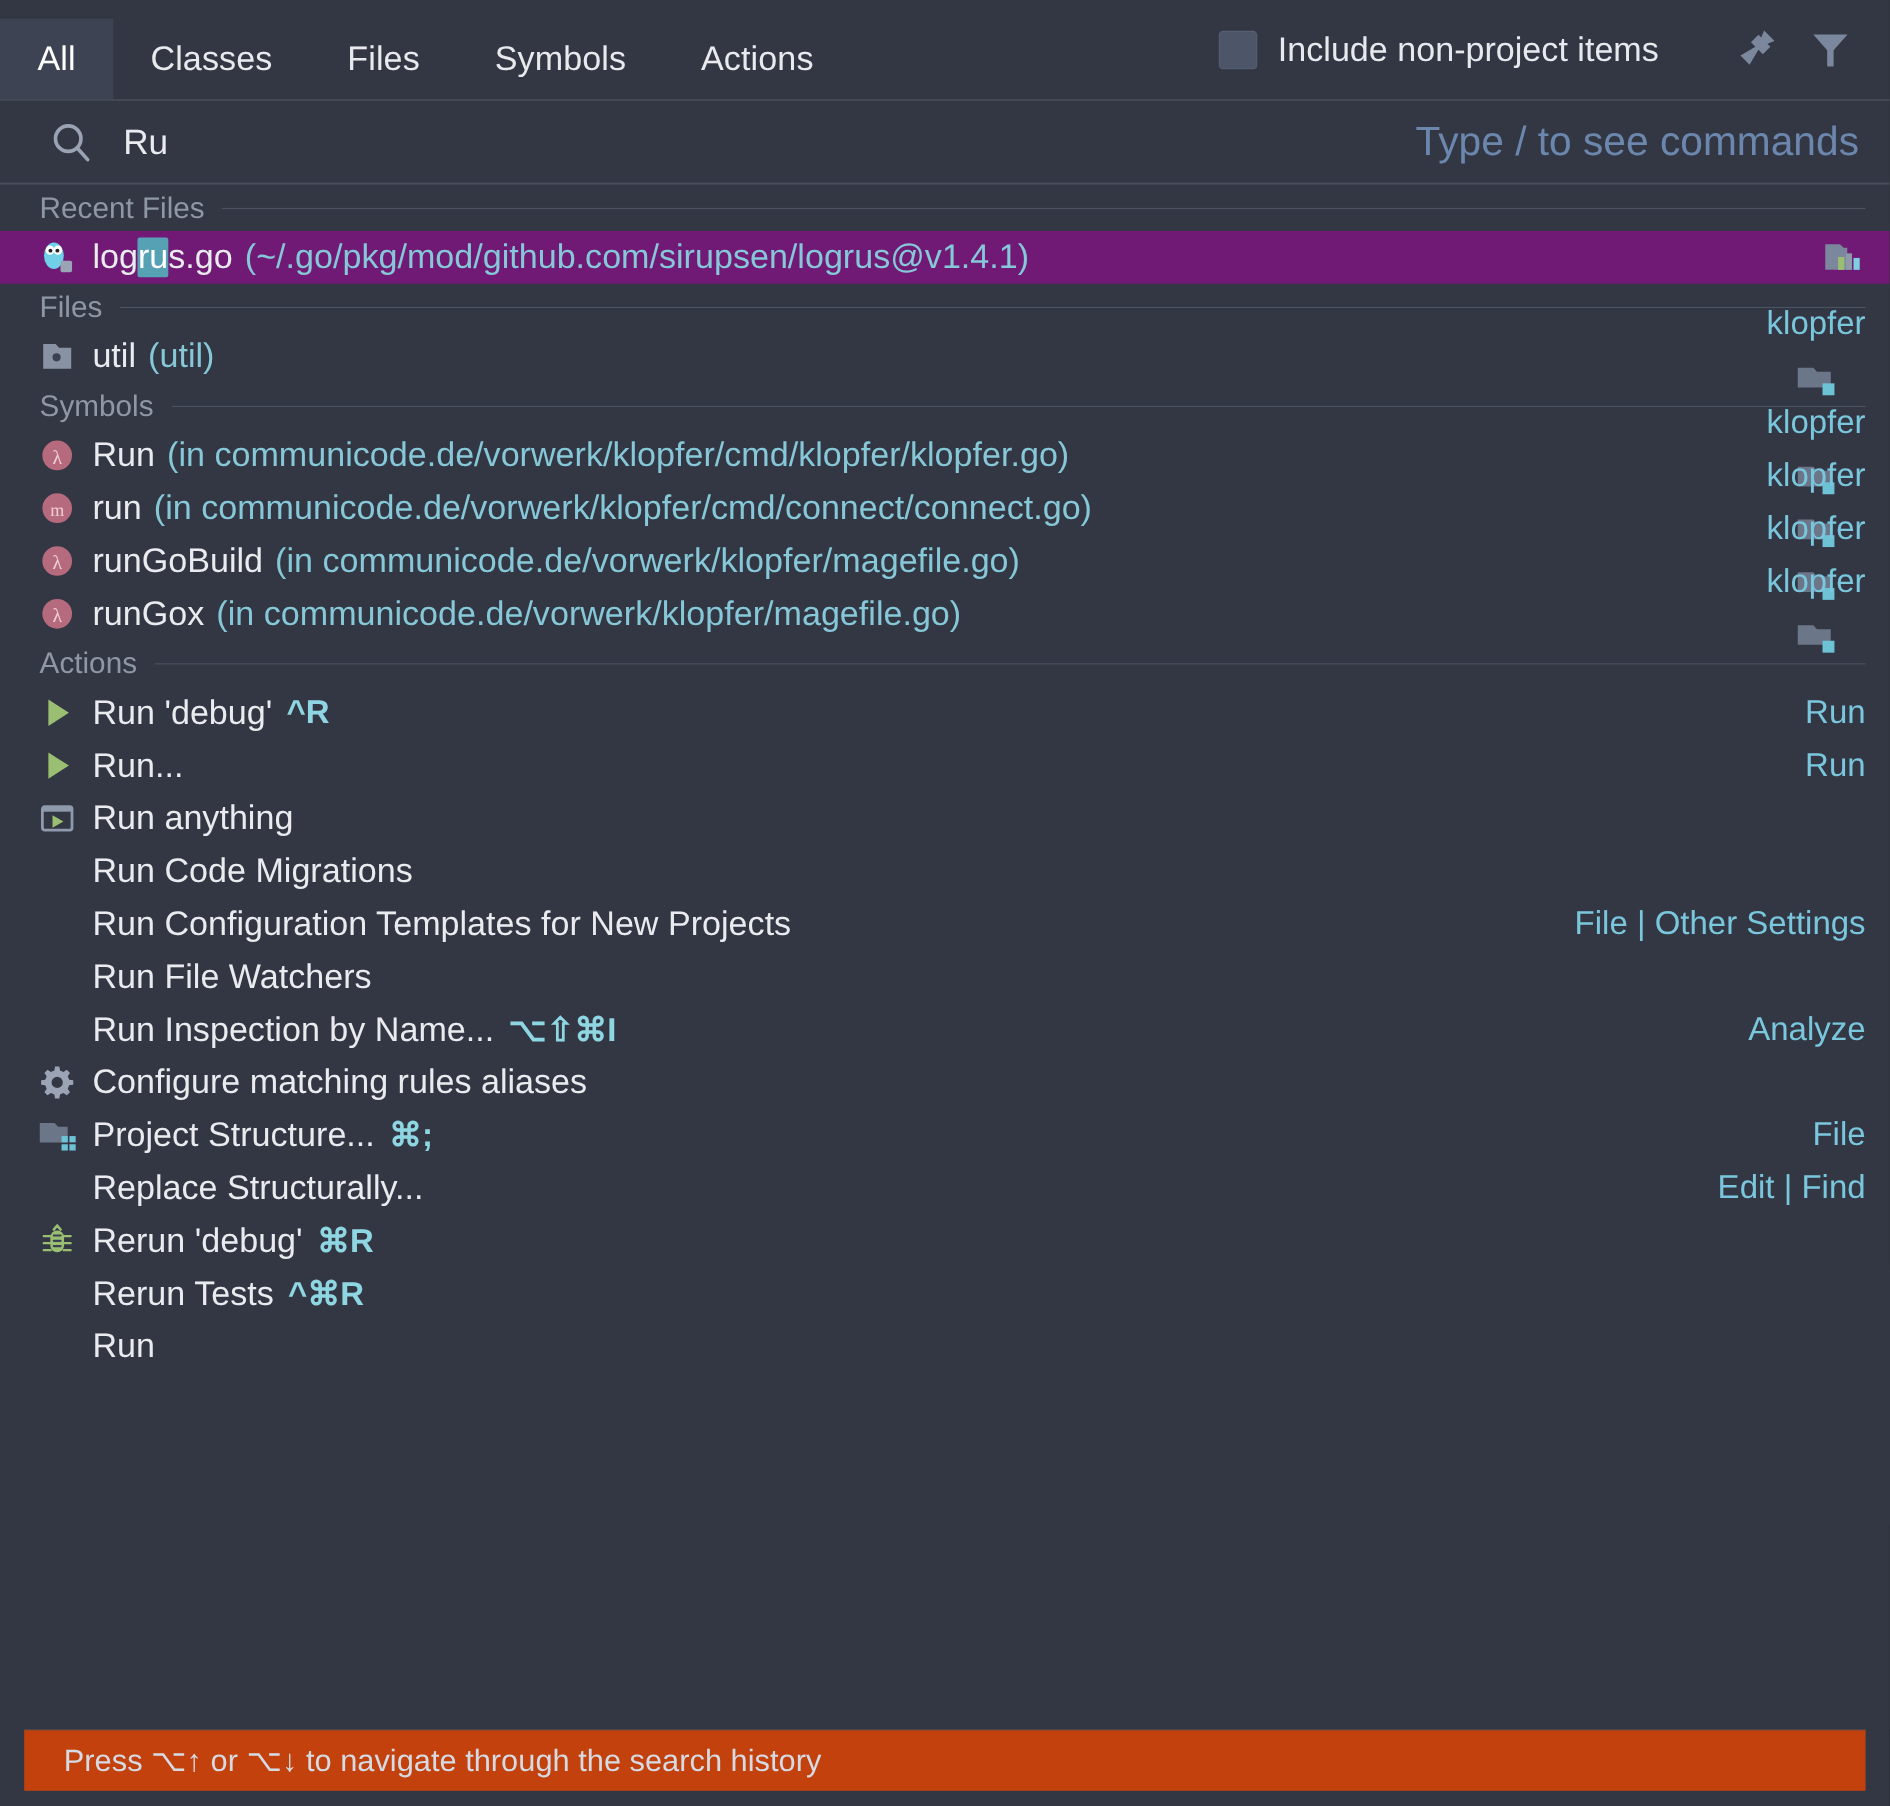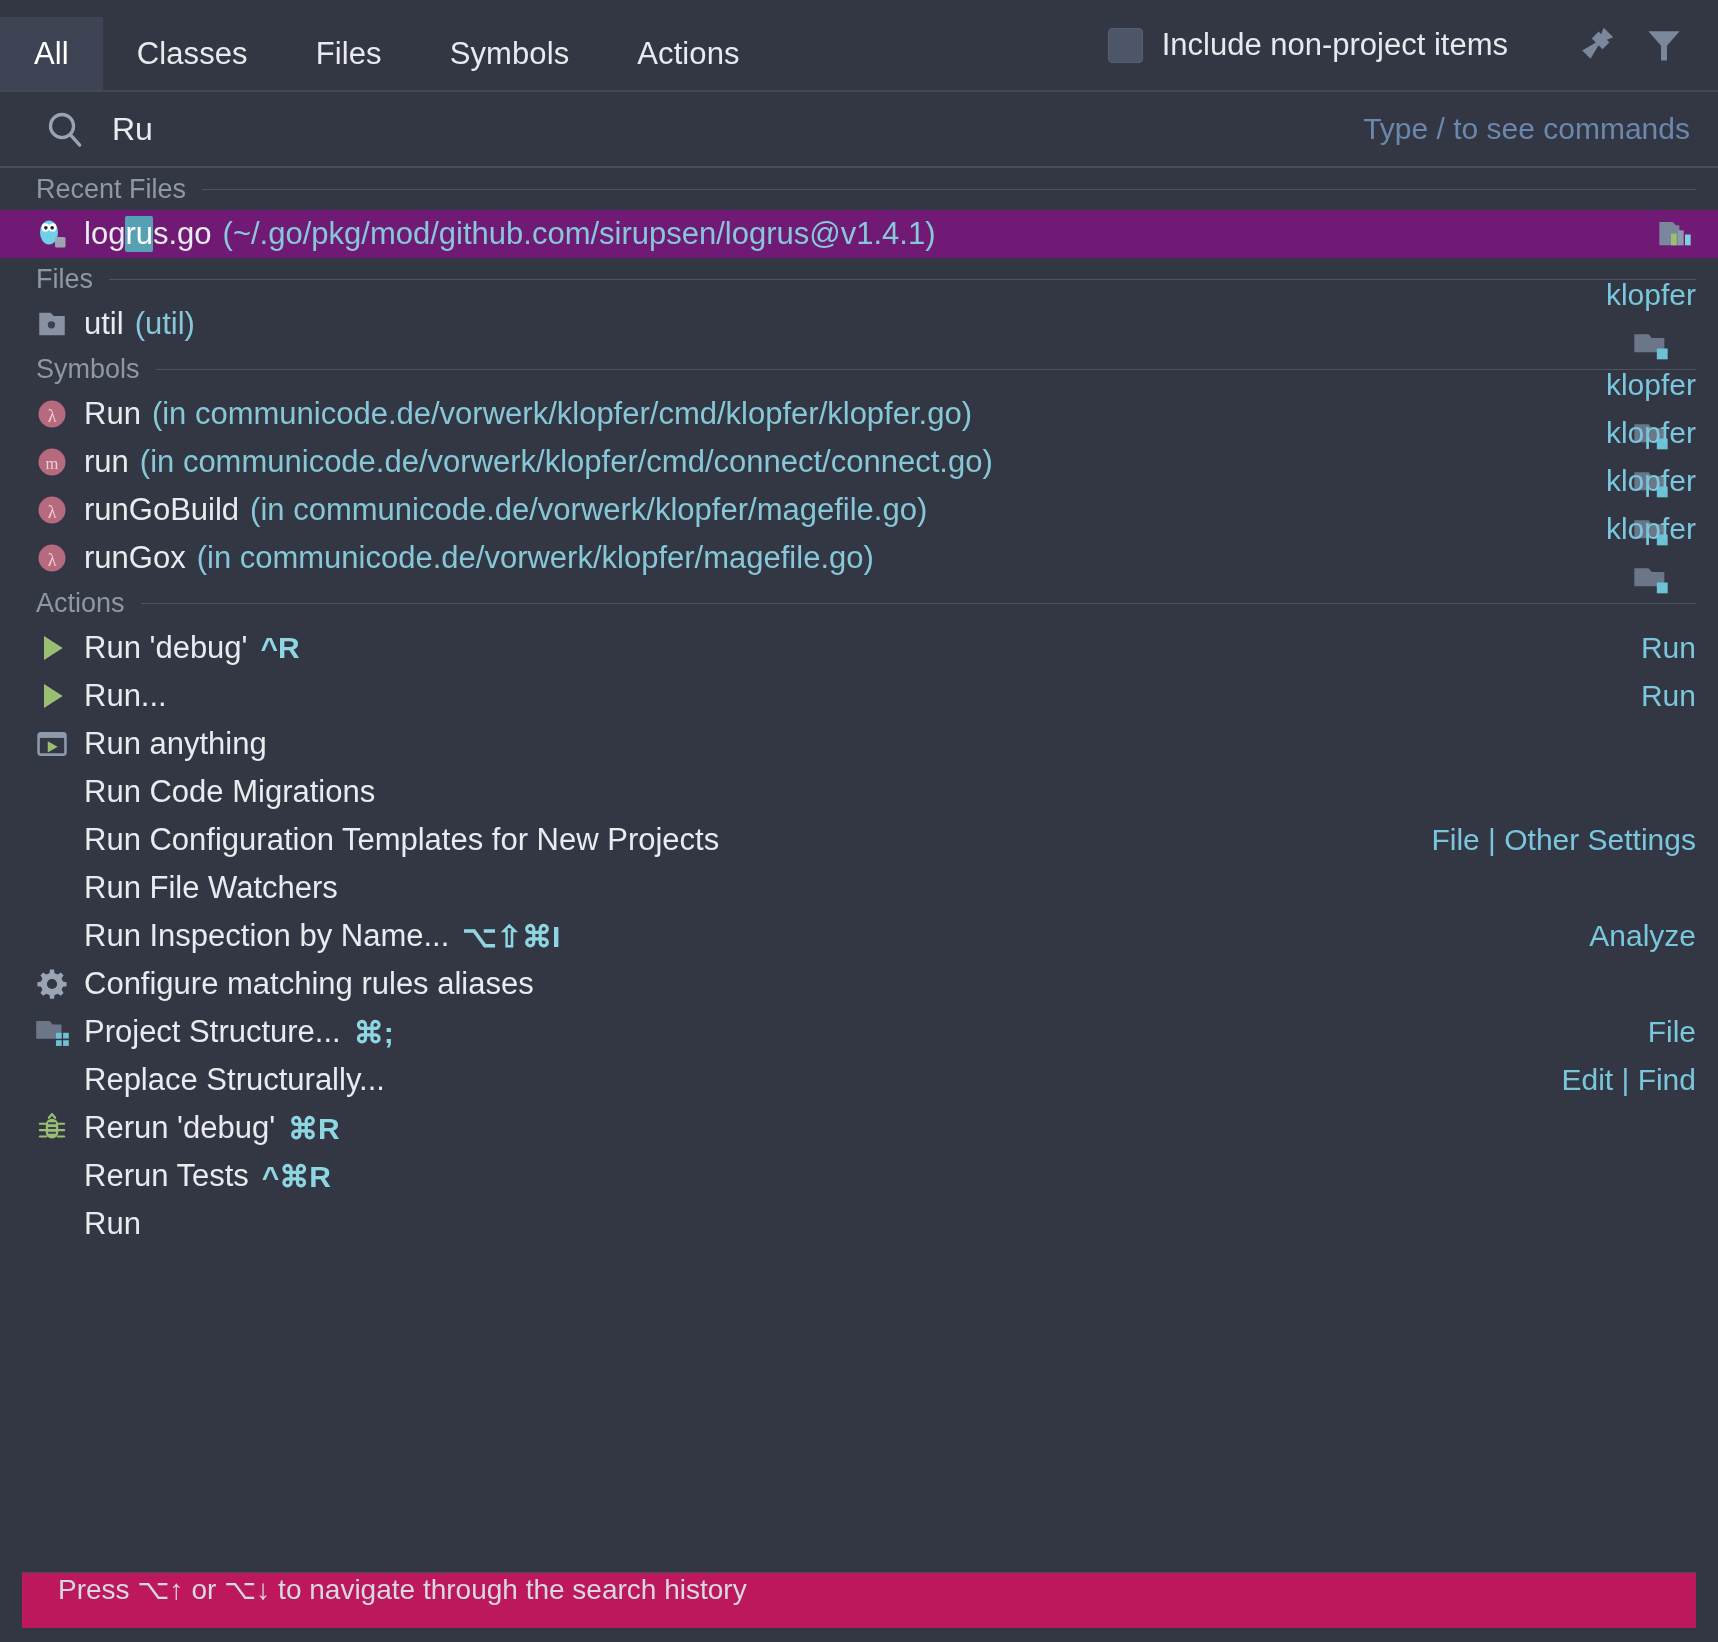--- a/index.html
+++ b/index.html
@@ -88,21 +88,21 @@
     border-bottom: 2px solid #474d5a;
   }
   .search-icon { flex: 0 0 auto; margin-right: 26px; display:flex; }
   .search-value {
     font-size: 32px;
     color: #e9ebef;
     flex: 1 1 auto;
     white-space: nowrap;
   }
   .search-hint {
-    font-size: 30px;
+    font-size: 37px;
     color: #6b87ad;
     white-space: nowrap;
     padding-right: 6px;
   }
 
   
   .results {
     flex: 1 1 auto;
     background: #333743;
     overflow: hidden;
@@ -177,24 +177,24 @@
     font-size: 30px;
     color: #79c6dd;
     white-space: nowrap;
   }
   .row.action .right-text { color: #79c6dd; }
 
   
   .footer {
     flex: 0 0 56px;
     height: 56px;
-    background: #be185d;
+    background: #c2410c;
     border-top: 1px solid #474d5a;
     display: flex;
-    align-items: flex-start;
+    align-items: center;
     padding: 0 36px;
     margin: 0 22px 14px 22px;
   }
   .footer-text {
     font-size: 28px;
     color: #d6dae2;
     white-space: nowrap;
   }
 </style>
 </head>

